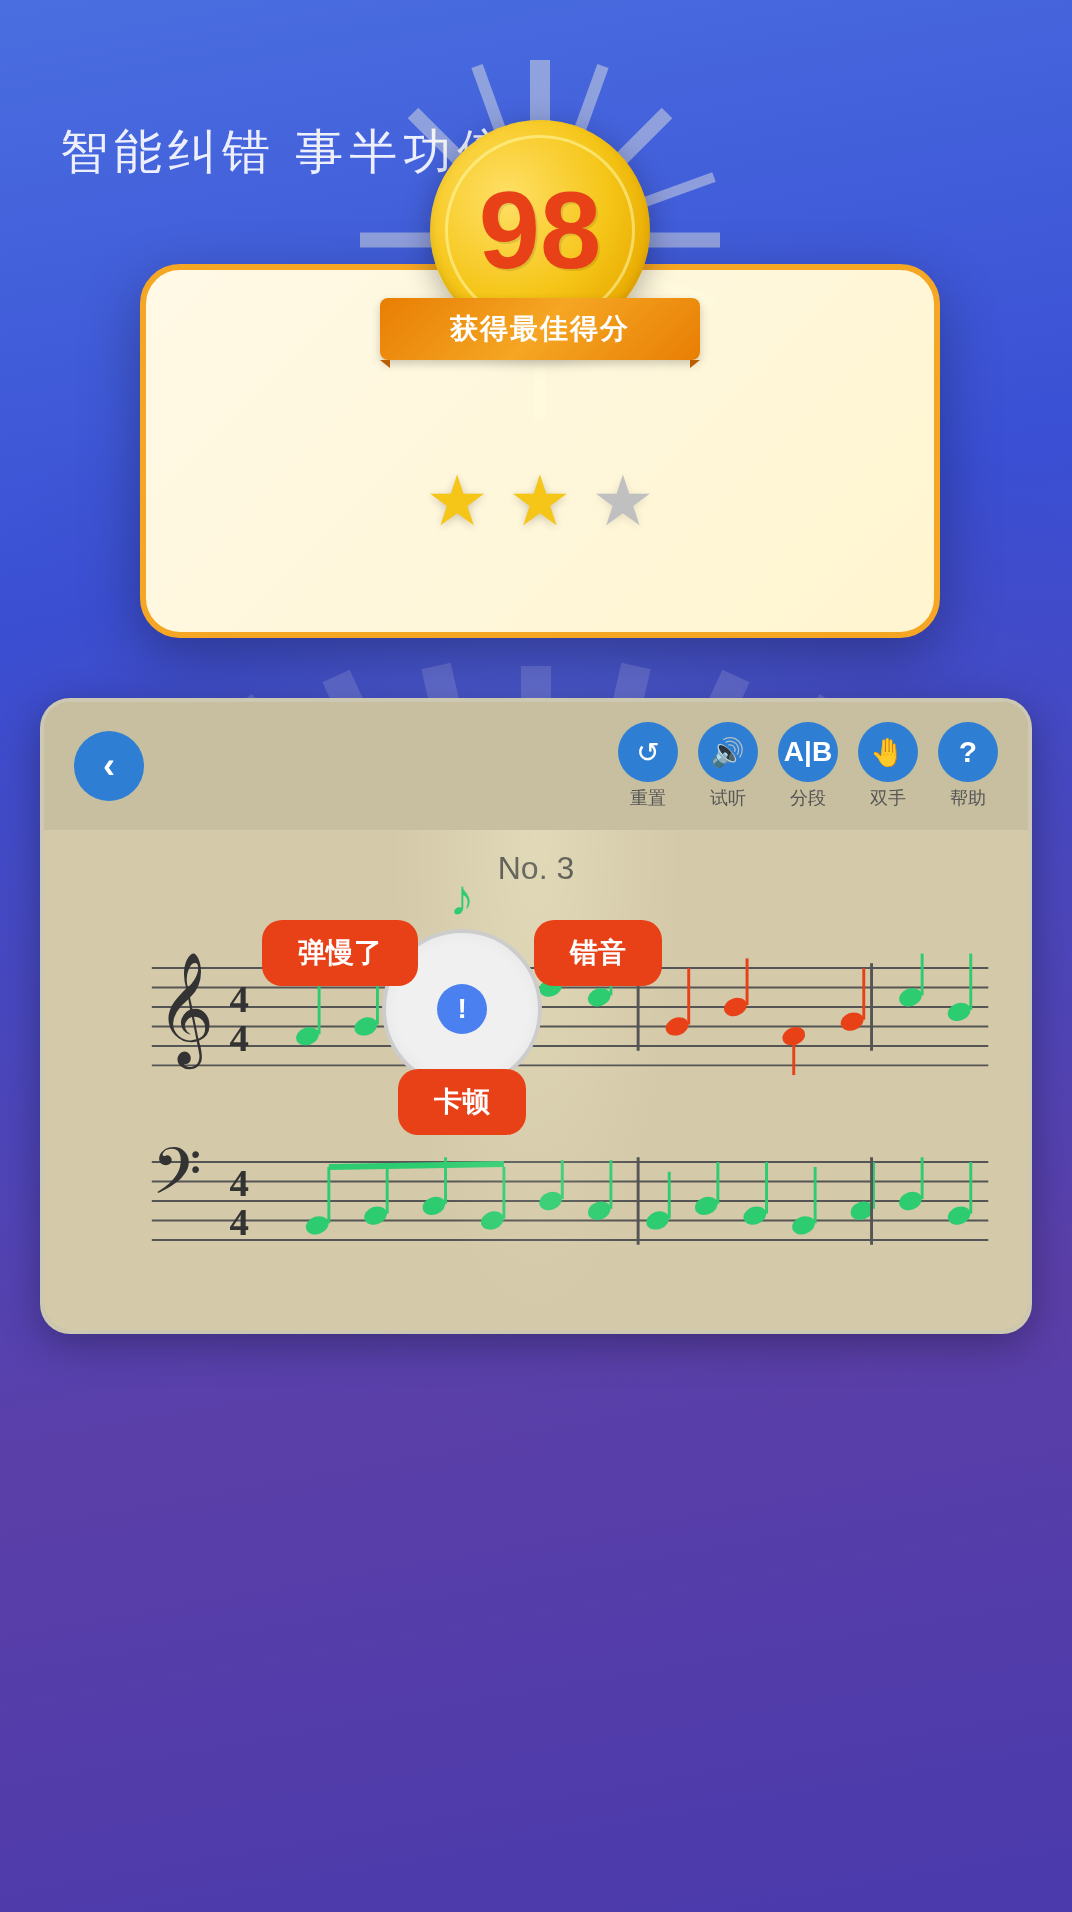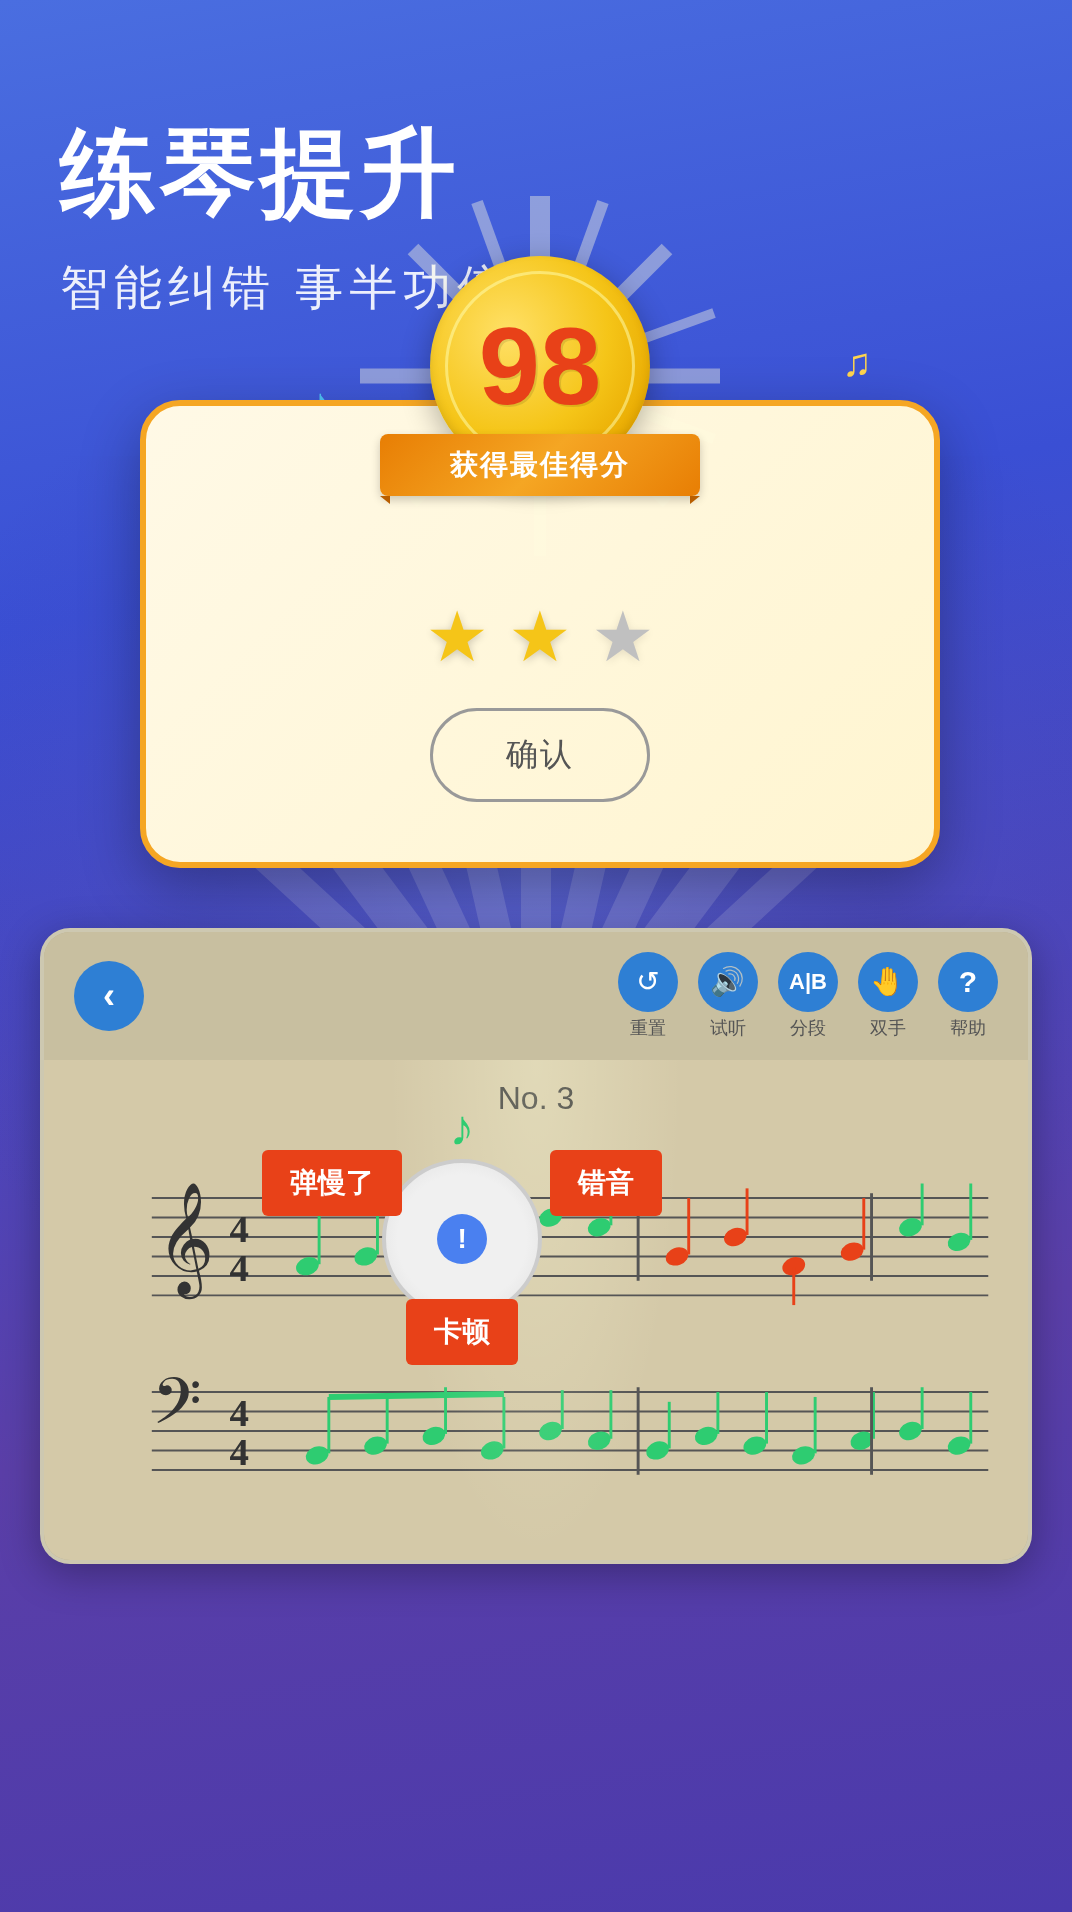--- a/index.html
+++ b/index.html
@@ -354,22 +354,22 @@
       display: flex;
       align-items: center;
       justify-content: center;
       color: white;
       font-size: 28px;
       font-weight: bold;
     }
 
     .error-tag {
       position: absolute;
-      padding: 14px 28px;
-      border-radius: 6px;
+      padding: 14px 36px;
+      border-radius: 20px;
       font-size: 28px;
       font-weight: 700;
       color: white;
       white-space: nowrap;
       z-index: 11;
     }
 
     .tag-slow {
       background: #e84118;
       top: 30%;
@@ -450,21 +450,20 @@
       <line x1="0" y1="0" x2="380" y2="-350" stroke="white" stroke-width="30"></line>
     </g>
   </svg>
 
   <span class="music-note deco-note-1">♪</span>
   <span class="music-note deco-note-2">♫</span>
   <span class="music-note deco-note-3">♩</span>
   <span class="music-note deco-note-4">♬</span>
 
   <div class="top-section">
-    <h1 class="main-title">练琴提升</h1>
     <p class="sub-title">智能纠错  事半功倍</p>
   </div>
 
   <div class="score-section">
     <div class="score-card">
 
       <div class="medal-container">
 
         <svg style="position:absolute;top:-80px;left:50%;transform:translateX(-50%);width:400px;height:400px;pointer-events:none;" viewBox="0 0 400 400">
           <defs>
@@ -498,21 +497,20 @@
       </div>
 
       <div class="stars-row">
         <span class="star star-gold">★</span>
         <span class="star star-gold">★</span>
         <span class="star star-gray">★</span>
       </div>
 
 
       <div class="card-buttons">
-        <button class="btn-confirm">确认</button>
       </div>
     </div>
   </div>
 
   <div class="sheet-section">
     <div class="sheet-card">
 
       <div class="sheet-toolbar">
         <div class="back-btn">
           <span class="back-arrow">‹</span>
@@ -523,21 +521,21 @@
             <div class="tool-icon">↺</div>
             <span class="tool-label">重置</span>
           </div>
 
           <div class="tool-btn">
             <div class="tool-icon">🔊</div>
             <span class="tool-label">试听</span>
           </div>
 
           <div class="tool-btn">
-            <div class="tool-icon" style="font-size:22px;font-weight:700;">A|B</div>
+            <div class="tool-icon" style="font-size:28px;font-weight:700;">A|B</div>
             <span class="tool-label">分段</span>
           </div>
 
           <div class="tool-btn">
             <div class="tool-icon">🤚</div>
             <span class="tool-label">双手</span>
           </div>
 
           <div class="tool-btn">
             <div class="tool-icon" style="font-size:30px;font-weight:700;">?</div>

